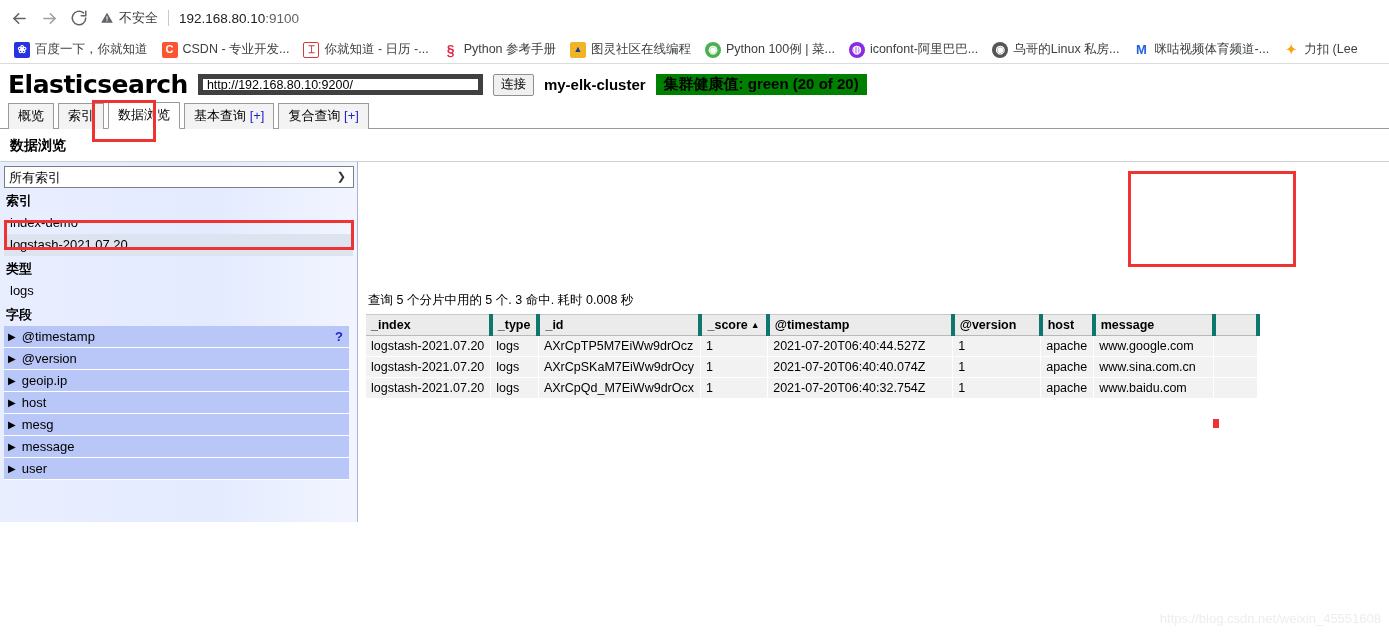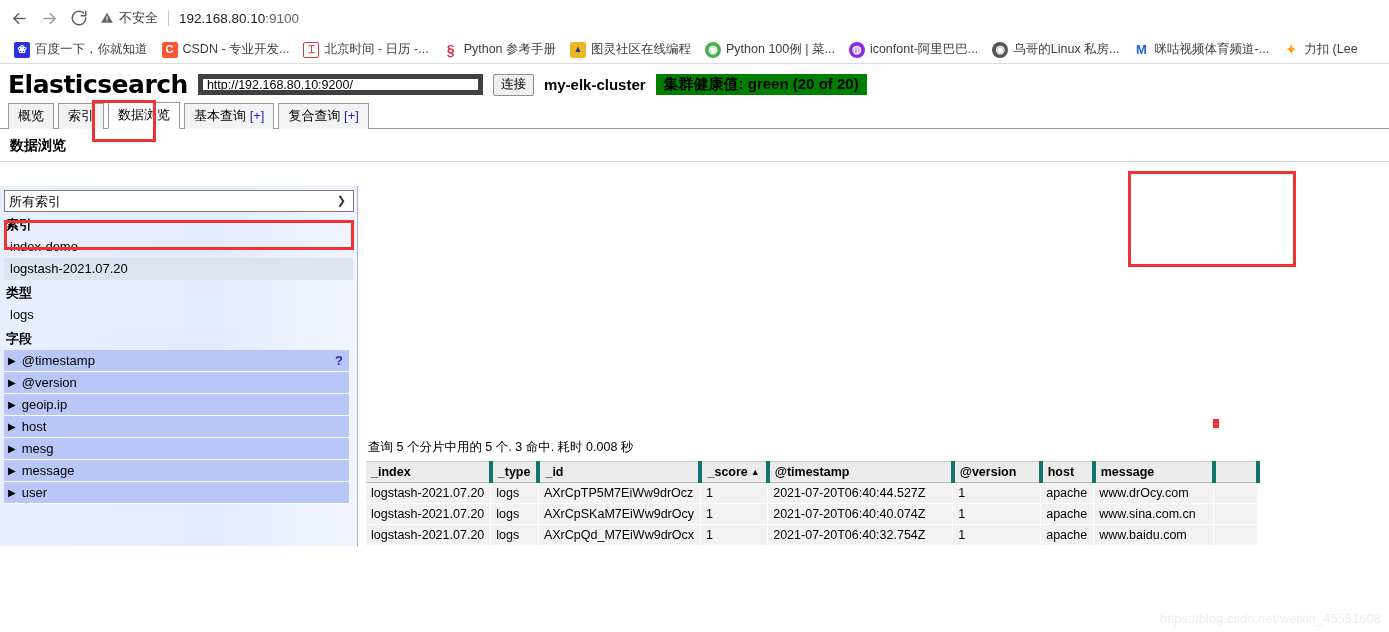--- a/index.html
+++ b/index.html
@@ -97,21 +97,21 @@
     background: #f3f3f3;
     font-size: 13px; cursor: pointer;
     position: relative; top: 1px;
   }
   .es-tab.active { background: #fff; border-bottom: 1px solid #fff; }
   .es-tab .plus { color: #2222cc; }
 
   #es-subtitle { font-size: 14px; font-weight: bold; padding: 8px 8px 6px 10px; }
   #es-divider { height: 1px; background: #d0d0d0; width: 100%; }
 
-  #es-body { display: flex; align-items: flex-end; margin-top: 24px; }
+  #es-body { display: flex; align-items: center; }
 
   
   #es-sidebar {
     width: 358px; flex: 0 0 358px;
     background: linear-gradient(to right, #e9eeff 0%, #e4ebff 60%, #f2f5ff 100%);
     border-right: 1px solid #aab4d8;
     padding: 4px 4px 8px 4px;
     min-height: 360px;
     position: relative;
   }
@@ -233,21 +233,21 @@
     <div class="bm">
       <span class="bm-ico" style="background:#2932e1">❀</span>
       <span>百度一下，你就知道</span>
     </div>
     <div class="bm">
       <span class="bm-ico" style="background:#fc5531">C</span>
       <span>CSDN - 专业开发...</span>
     </div>
     <div class="bm">
       <span class="bm-ico" style="background:#fff;color:#d13b3b;border:1px solid #d13b3b">⌶</span>
-      <span>北京时间 - 日历 -...</span>
+      <span>你就知道 - 日历 -...</span>
     </div>
     <div class="bm">
       <span class="bm-ico" style="background:#fff;color:#e0294a;font-size:14px">§</span>
       <span>Python 参考手册</span>
     </div>
     <div class="bm">
       <span class="bm-ico" style="background:#f0b429;color:#1a3a8f;font-size:9px">▲</span>
       <span>图灵社区在线编程</span>
     </div>
     <div class="bm">
@@ -382,21 +382,21 @@
         </thead>
         <tbody>
           <tr>
             <td>logstash-2021.07.20</td>
             <td>logs</td>
             <td>AXrCpTP5M7EiWw9drOcz</td>
             <td>1</td>
             <td>2021-07-20T06:40:44.527Z</td>
             <td>1</td>
             <td>apache</td>
-            <td>www.drOcy.com</td>
+            <td>www.google.com</td>
             <td></td>
           </tr>
           <tr>
             <td>logstash-2021.07.20</td>
             <td>logs</td>
             <td>AXrCpSKaM7EiWw9drOcy</td>
             <td>1</td>
             <td>2021-07-20T06:40:40.074Z</td>
             <td>1</td>
             <td>apache</td>

